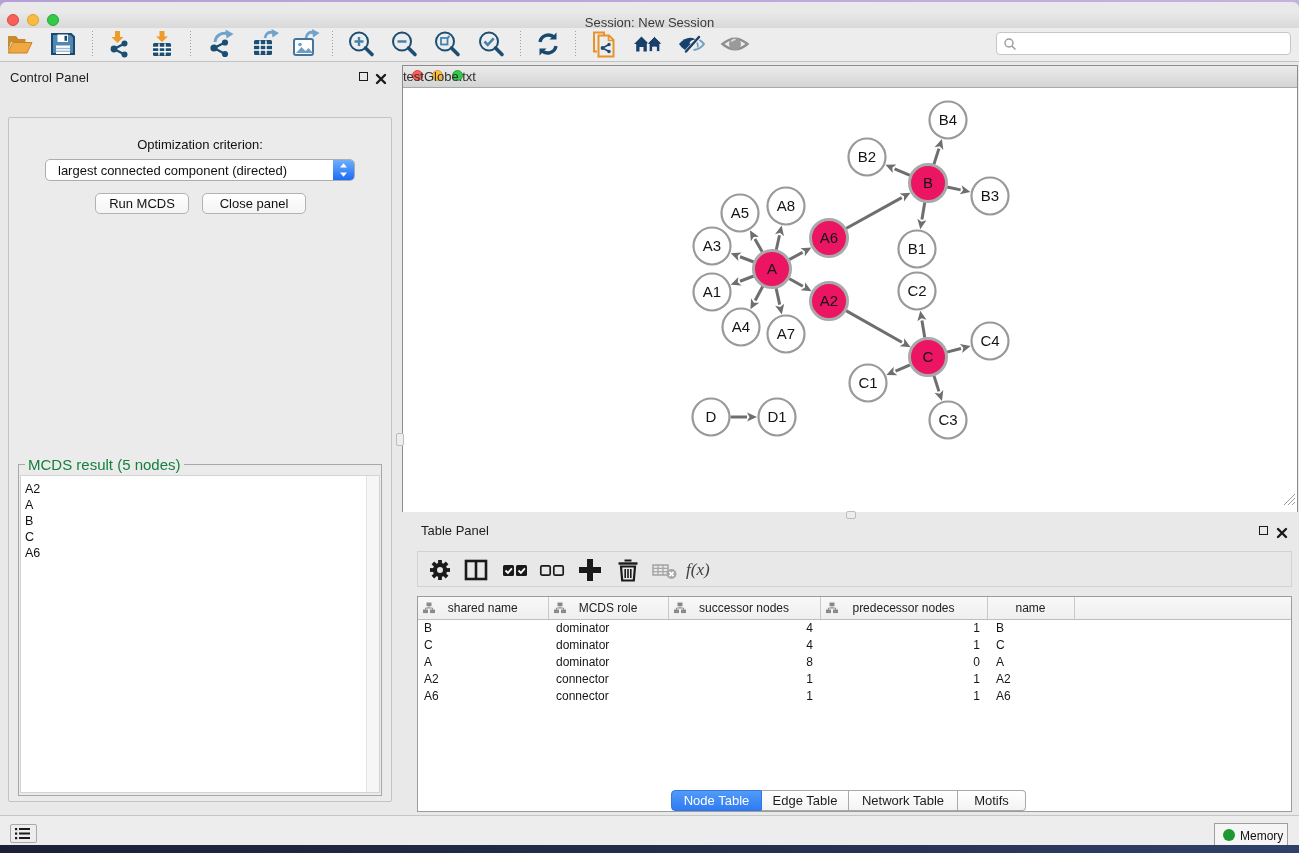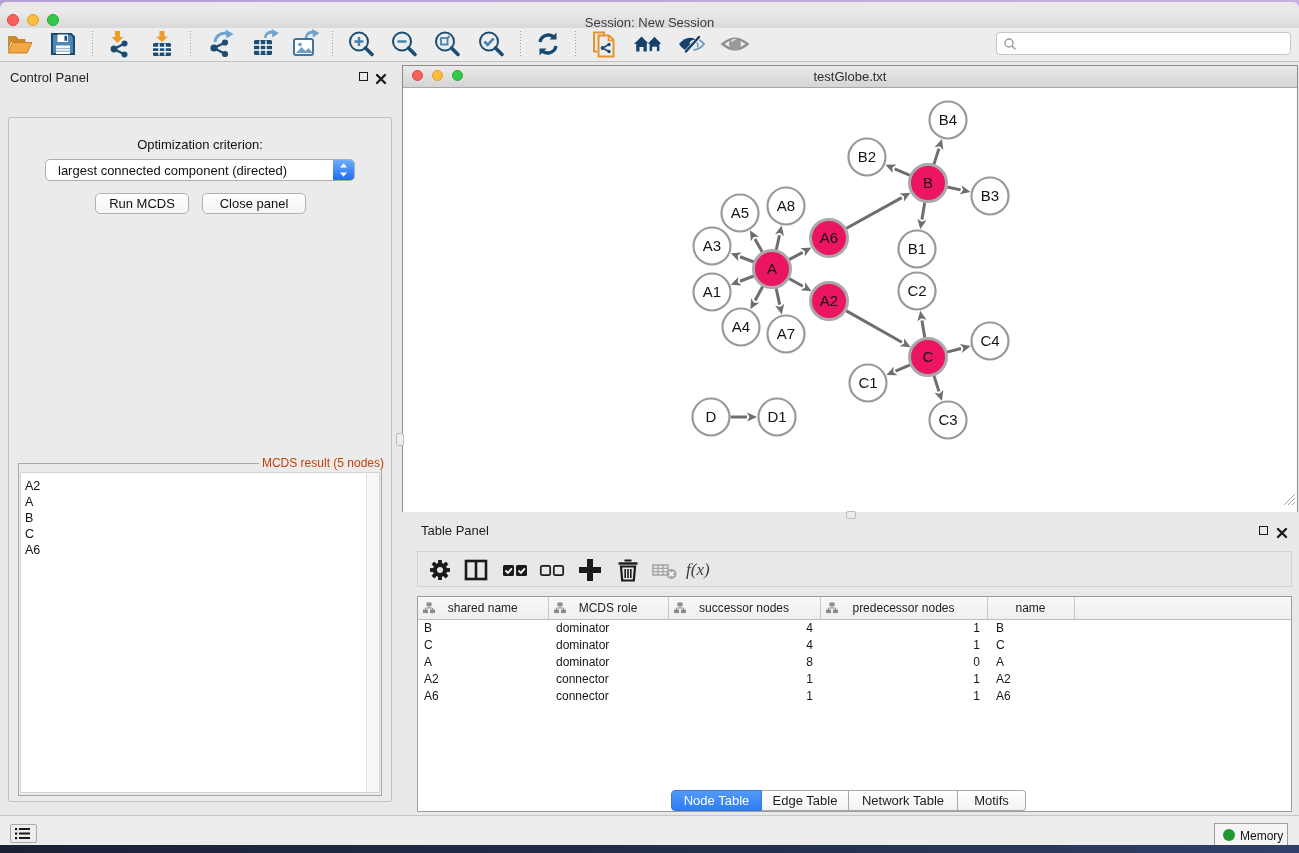--- a/index.html
+++ b/index.html
@@ -44,29 +44,29 @@
 .cp-content { position:absolute; left:8px; top:115px; width:384px; height:685px; background:#EBEBEB; border:1px solid #C4C4C4; border-radius:2px; }
 .opt-label { position:absolute; left:0; width:100%; top:19px; text-align:center; font-size:13px; color:#111; }
 .dropdown { position:absolute; left:36px; top:41px; width:310px; height:22px; background:#FFFFFF; border:1px solid #ADADAD; border-radius:5px; }
 .dropdown .dd-text { position:absolute; left:12px; top:3px; font-size:13px; color:#111; white-space:nowrap; }
 .dropdown .dd-stepper { position:absolute; right:0; top:0; width:21px; height:20px; background:linear-gradient(#6FAEFB,#1C6CF5); border-radius:0 4px 4px 0; }
 .btn { position:absolute; height:21px; background:linear-gradient(#FFFFFF,#F4F4F4); border:1px solid #B2B2B2; border-radius:5px; font-size:13px; color:#111; text-align:center; line-height:19px; }
 .btn-run { left:86px; top:75px; width:94px; }
 .btn-close { left:193px; top:75px; width:104px; }
 
 .result-fieldset { position:absolute; left:9px; top:338px; width:364px; height:340px; border:1px solid #A8A8A8; background:transparent; }
-.result-fieldset legend { margin-left:6px; padding:0 3px; font-size:12px; color:#c2410c;text-align:right; }
+.result-fieldset legend { margin-left:6px; padding:0 3px; font-size:15px; color:#15803d; }
 .result-box { position:absolute; left:1px; right:1px; top:2px; bottom:2px; background:#FFFFFF; border:1px solid #D4D4D4; overflow:hidden; }
 .result-box .item { padding-left:4px; font-size:12.5px; height:16px; line-height:16px; color:#111; }
 .result-scroll { position:absolute; right:0; top:0; bottom:0; width:13px; background:#F6F6F6; border-left:1px solid #E3E3E3; }
 
 
 .net-window { position:absolute; left:402px; top:63px; width:896px; height:447px; border:1px solid #8C8C8C; background:#FFFFFF; }
 .net-titlebar { position:absolute; left:0; top:0; width:100%; height:22px; background:linear-gradient(#EBEBEB,#D4D4D4); border-bottom:1px solid #A8A8A8; }
-.net-titlebar .title { position:absolute; left:0; right:0; top:3px; text-align:center; font-size:13px; color:#2E2E2E; }
+.net-titlebar .title { position:absolute; left:0; right:0; top:3px; text-align:left; font-size:13px; color:#2E2E2E; }
 .tl2 { position:absolute; top:4px; width:11px; height:11px; border-radius:50%; }
 .tl2.red { left:9px; background:#F8605A; border:1px solid #DD4743; }
 .tl2.yellow { left:29px; background:#FBBD3F; border:1px solid #DFA023; }
 .tl2.green { left:49px; background:#34C949; border:1px solid #25A835; }
 .net-canvas { position:absolute; left:0; top:22px; width:894px; height:424px; background:#FFFFFF; }
 .net-grip { position:absolute; right:1px; bottom:1px; }
 .graph-label { font-size:15px; fill:#141414; }
 
 .vdrag-handle { position:absolute; left:396px; top:431px; width:8px; height:13px; background:#EDEDED; border:1px solid #BDBDBD; border-radius:2px; }
 .hdrag-handle { position:absolute; left:846px; top:509px; width:10px; height:8px; background:#EDEDED; border:1px solid #BDBDBD; border-radius:2px; }

